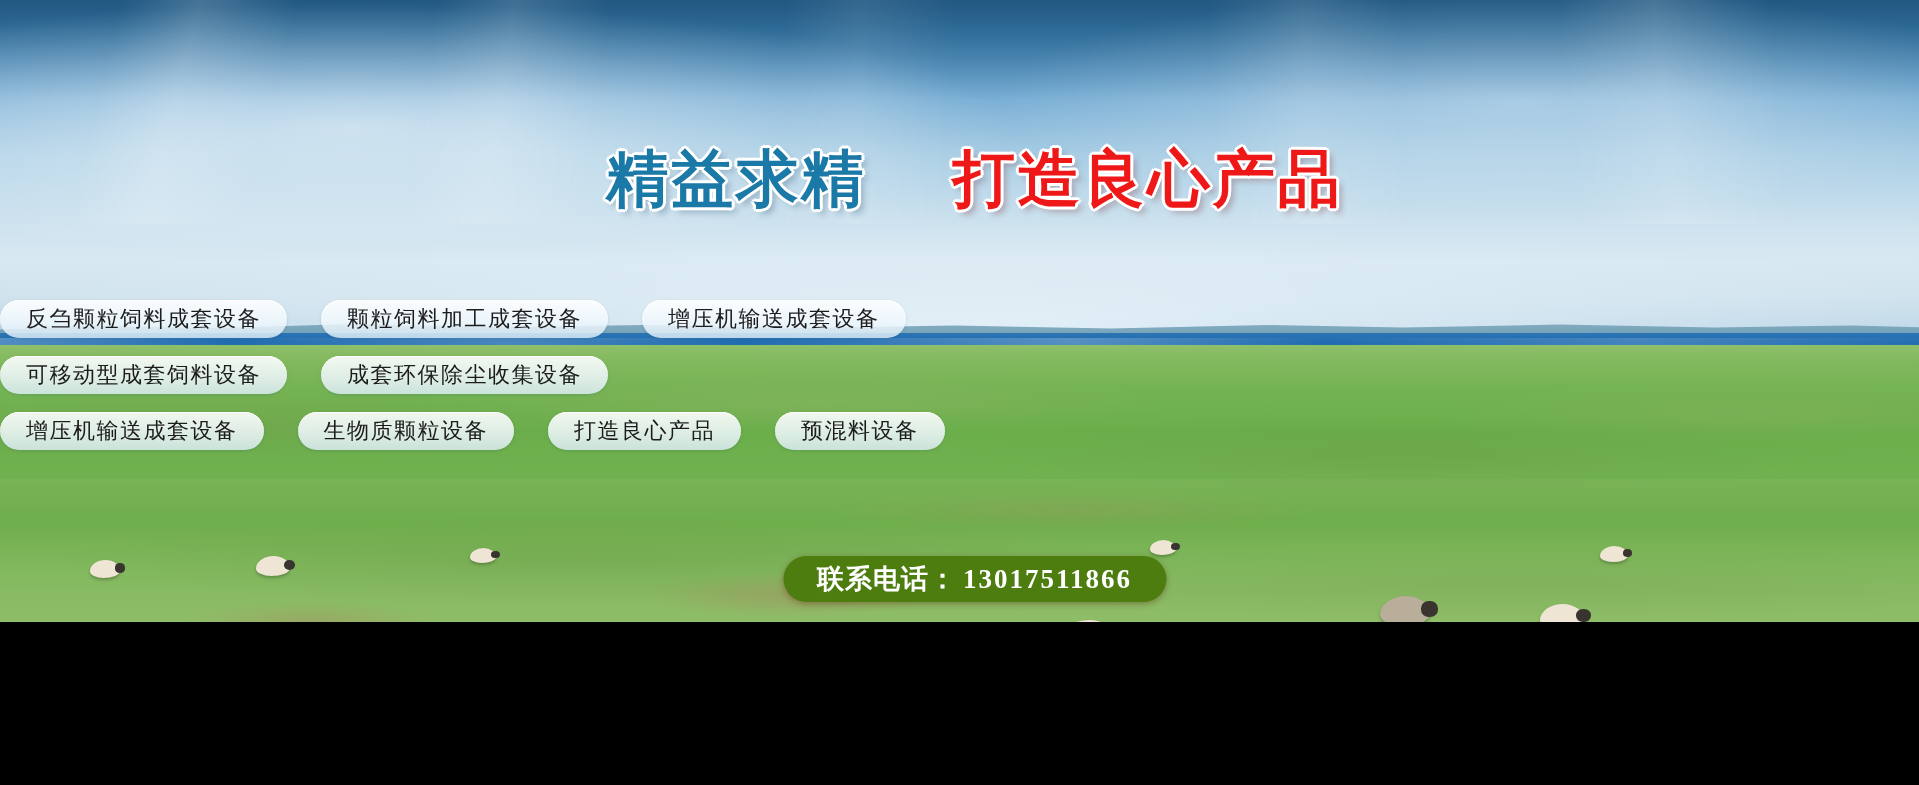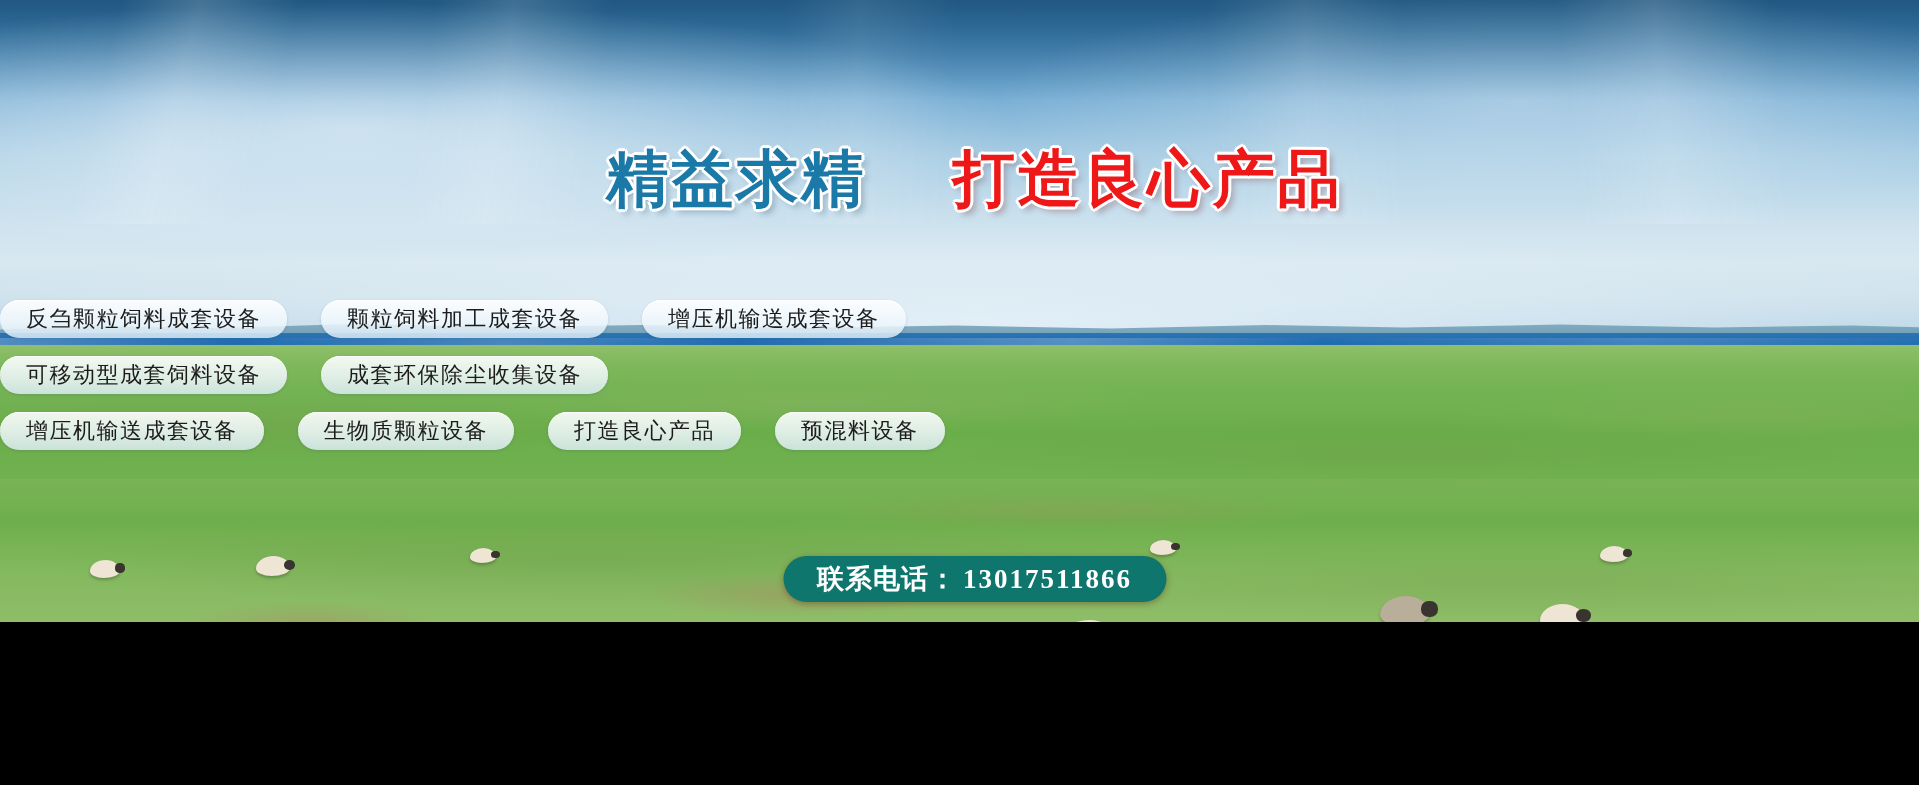--- a/index.html
+++ b/index.html
@@ -171,21 +171,21 @@
 
   
   .phone-badge{
     position:absolute;
     left:50%;transform:translateX(-50%);
     top:556px;
     height:46px;
     padding:0 34px;
     display:flex;align-items:center;justify-content:center;
     border-radius:23px;
-    background:#0f766e;
+    background:#4d7c0f;
     color:#ffffff;
     font-size:27px;
     font-weight:bold;
     letter-spacing:1px;
     white-space:nowrap;
     box-shadow:0 2px 6px rgba(90,20,0,.35);
     cursor:pointer;
   }
   .phone-badge .num{font-family:"Liberation Serif","DejaVu Serif",serif;margin-left:6px;letter-spacing:2px;}
 </style>

